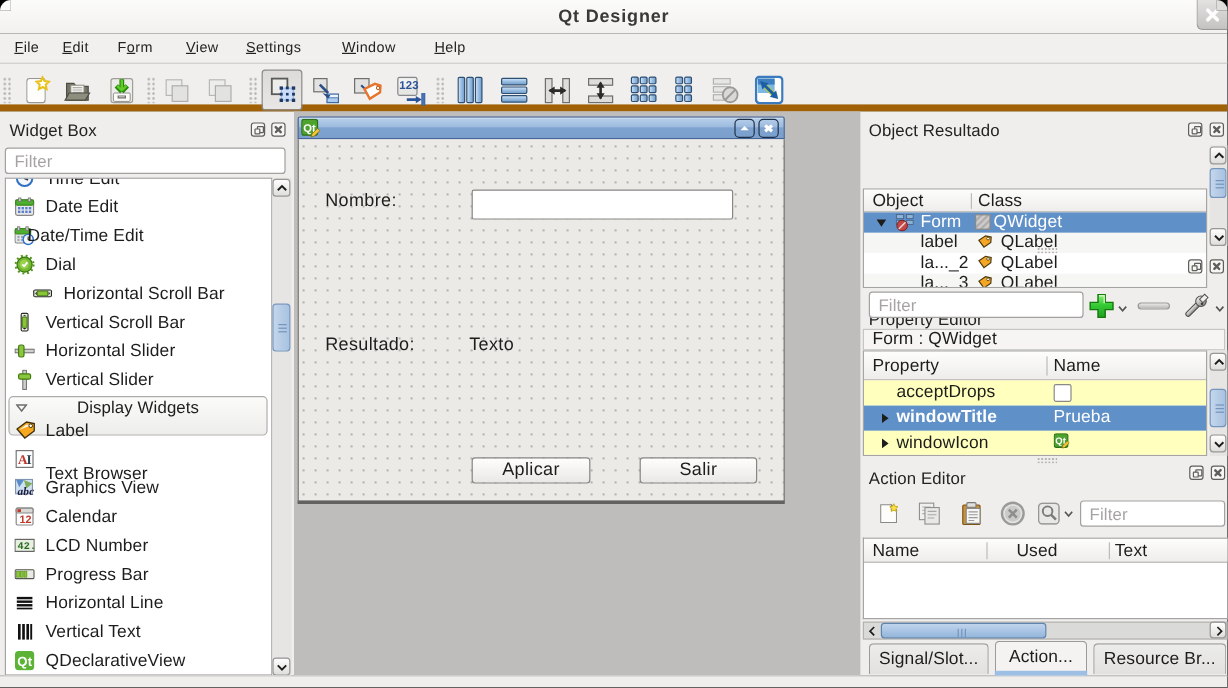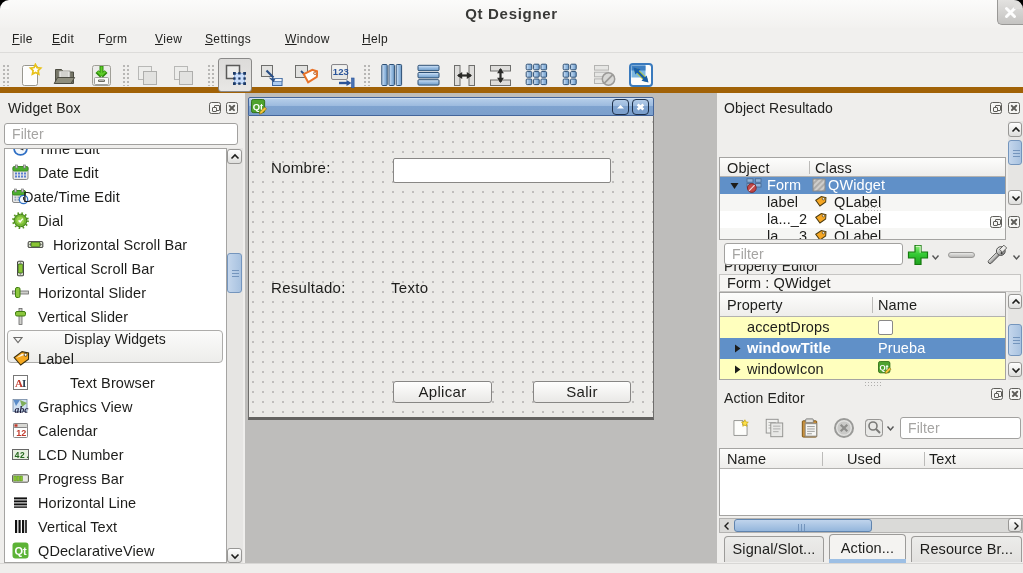--- a/index.html
+++ b/index.html
@@ -382,21 +382,21 @@
               <circle cx="13.6" cy="4.8" r="1.5" fill="#fff" stroke="#3c300c" stroke-width=".8"></circle>
             </svg></span>
           <span style="position:absolute;left:33px;top:4px;">Label</span>
         </div>
 <div style="position:absolute;left:0;top:234px;width:221px;height:24px;">
           <span style="position:absolute;left:7px;top:3px;"><svg width="17" height="17" viewBox="0 0 17 17">
               <rect x="1.5" y="1.5" width="14" height="14" fill="#fff" stroke="#777"></rect>
               <text x="3" y="12.5" font-family="Liberation Serif" font-size="11" font-weight="bold" fill="#c0392b">A</text>
               <text x="10" y="12.5" font-family="Liberation Serif" font-size="11" font-weight="bold" fill="#2c3e50">I</text>
             </svg></span>
-          <span style="position:absolute;left:33px;top:4px;margin-left:32px;">Text Browser</span>
+          <span style="position:absolute;left:33px;top:16px;">Text Browser</span>
         </div>
 <div style="position:absolute;left:0;top:258px;width:221px;height:24px;">
           <span style="position:absolute;left:7px;top:3px;"><svg width="17" height="17" viewBox="0 0 17 17">
               <rect x="1" y="1.5" width="14" height="12" fill="#cfe0f2" stroke="#7288a4" stroke-width=".8"></rect>
               <path d="M1.5 2 L8 2 L4 8 Z" fill="#5b8cc8"></path>
               <path d="M8 2 L15 5 L10 9 Z" fill="#7fae5a"></path>
               <text x="2.6" y="14.6" font-family="Liberation Serif" font-size="9.5" font-style="italic" font-weight="bold" fill="#1a1a3a">abc</text>
             </svg></span>
           <span style="position:absolute;left:33px;top:4px;">Graphics View</span>
         </div>

